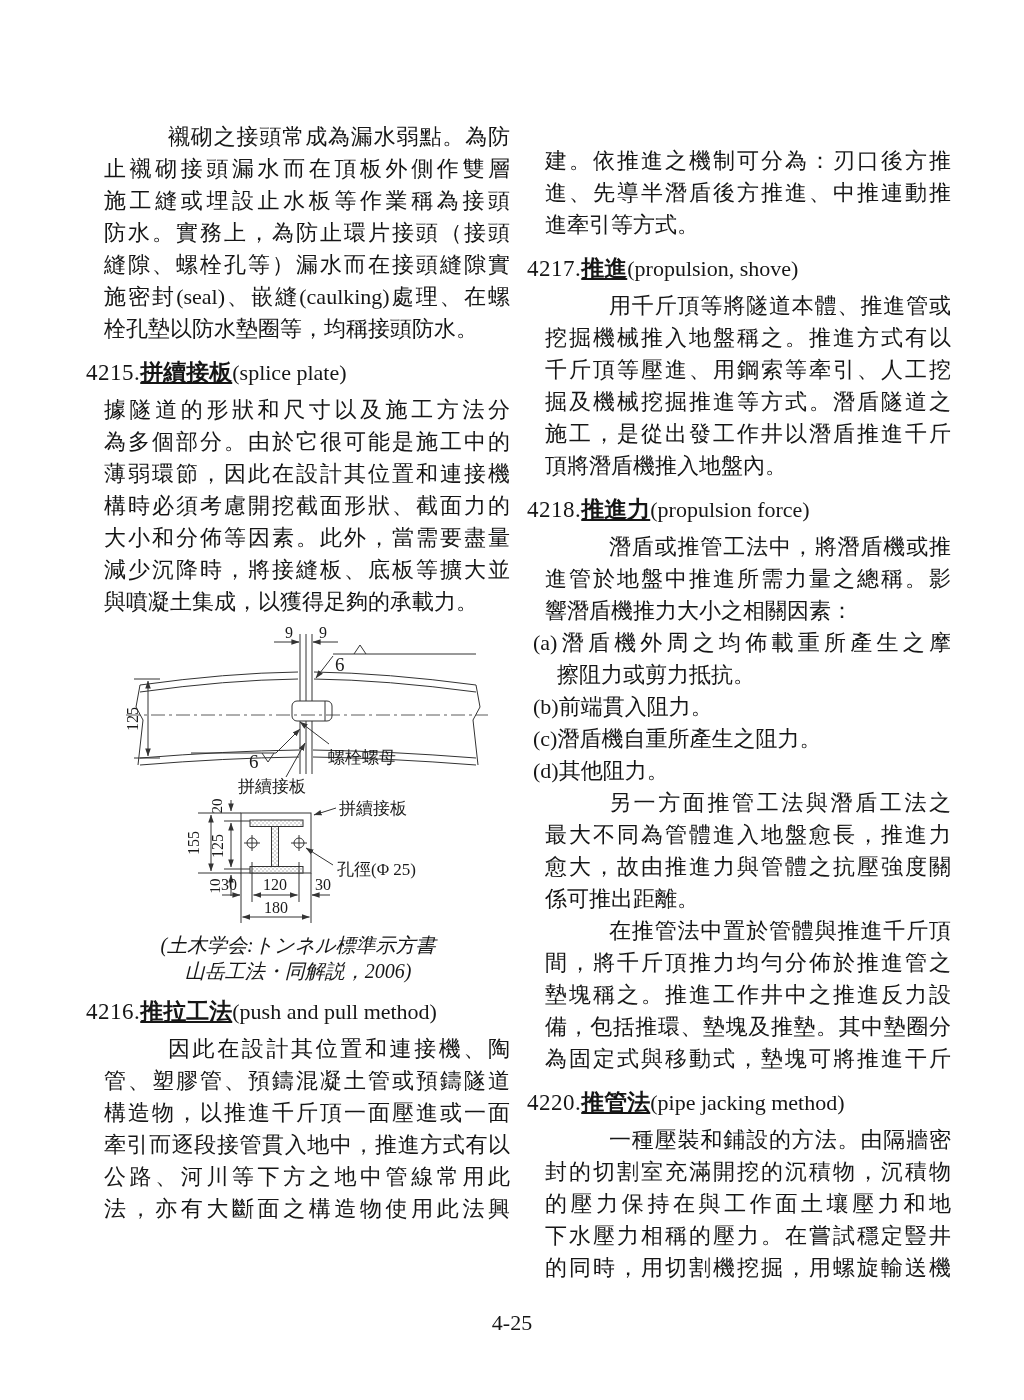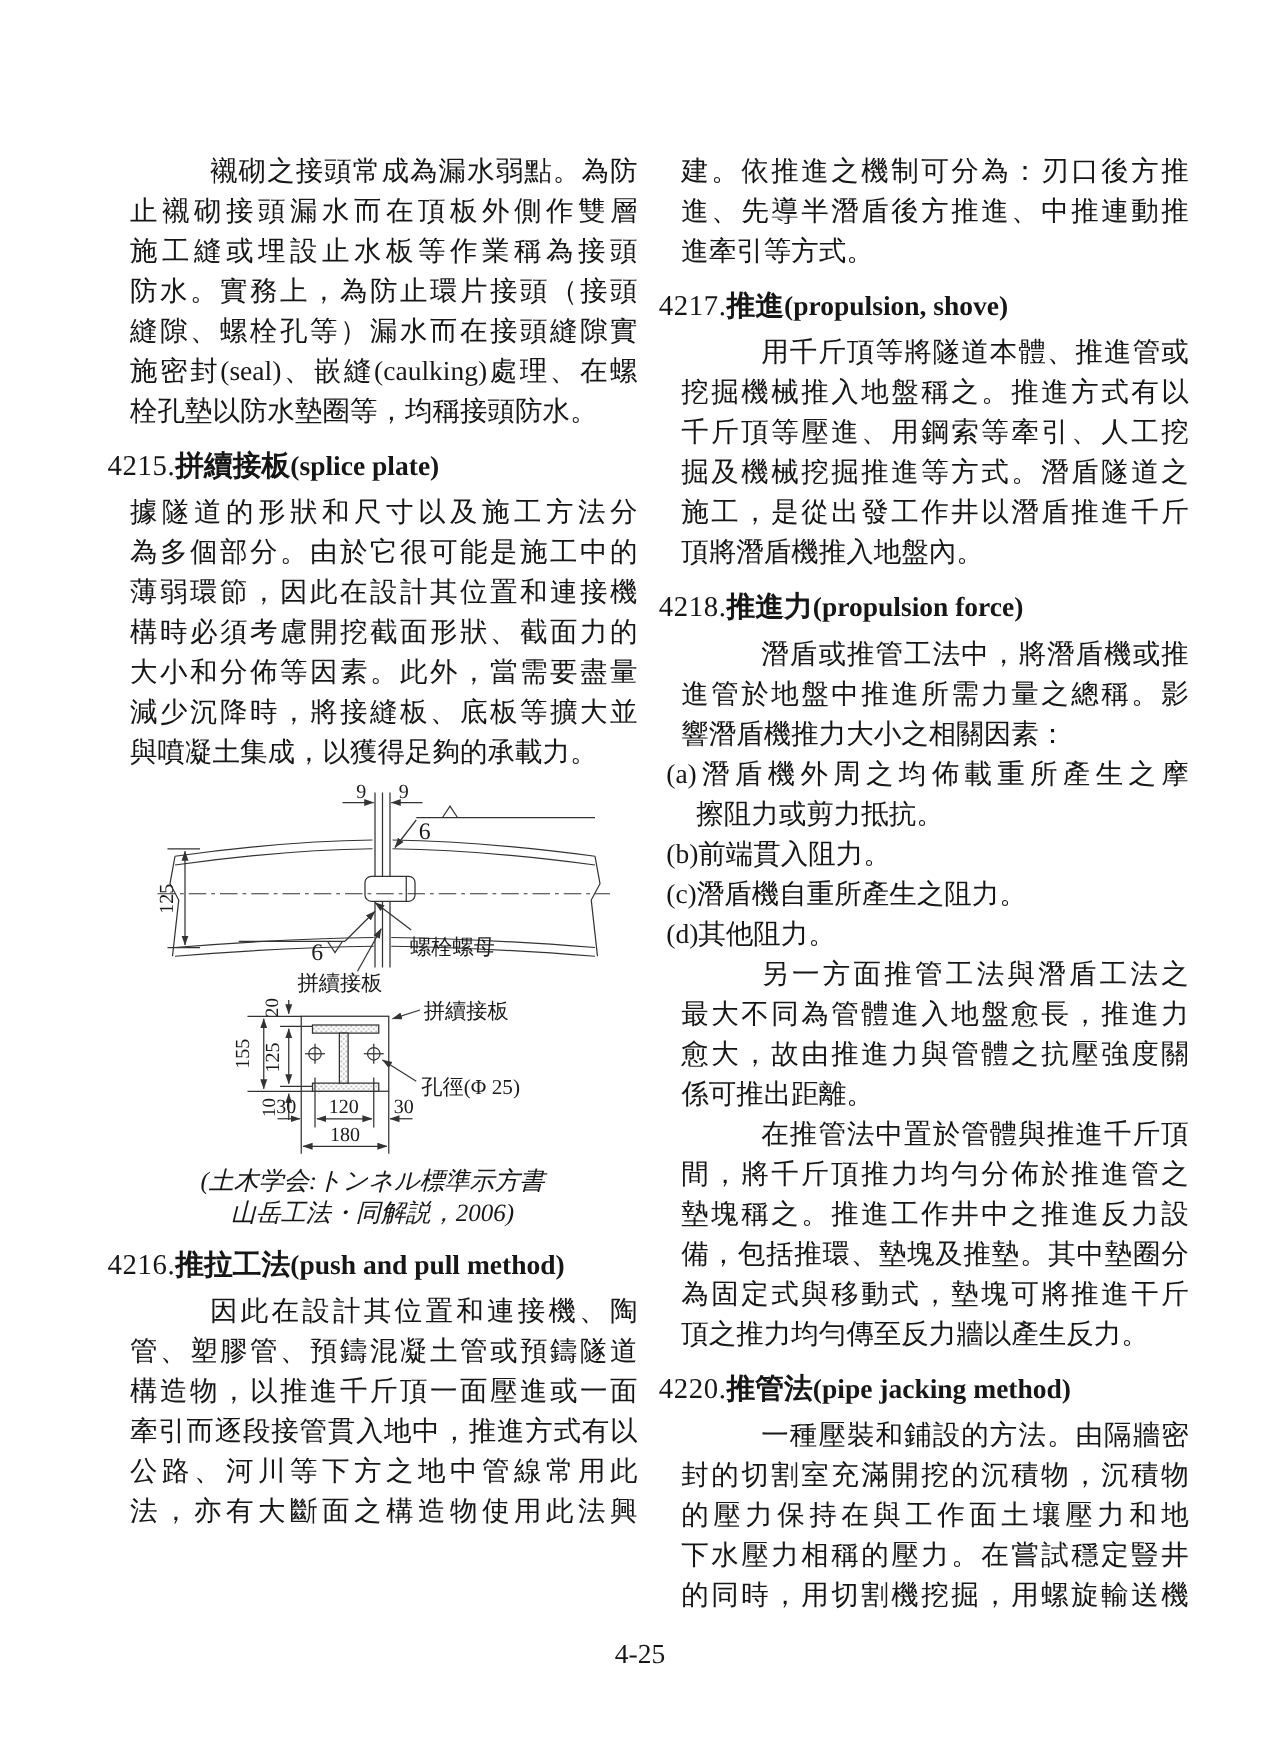--- a/index.html
+++ b/index.html
@@ -3,25 +3,25 @@
 <meta charset="utf-8">
 <style>
   html,body{margin:0;padding:0;}
   body{
     width:1024px;height:1400px;position:relative;background:#ffffff;
     font-family:"Liberation Serif","DejaVu Serif",serif;color:#161616;
     overflow:hidden;
   }
   .col{position:absolute;top:121px;width:424px;}
   #colL{left:86px;}
-  #colR{left:527px;}
+  #colR{left:527px;margin-top:24px;}
   .h{font-size:23px;line-height:34px;margin:10px 0 4px;white-space:nowrap;}
   .h .num{letter-spacing:0.5px;}
-  .h .term{font-weight:bold;font-family:"Liberation Sans","DejaVu Sans",sans-serif;}
-  .h .en{font-size:22px;font-weight:bold;}
+  .h .term{font-weight:bold;font-family:"Liberation Sans","DejaVu Sans",sans-serif;text-decoration:underline;}
+  .h .en{font-size:22px;}
   .pb{margin-left:18px;font-size:22px;}
   .pb.lib{margin-left:6px;}
   .ln{line-height:32px;text-align:justify;text-align-last:justify;text-justify:inter-character;}
   .ln.end{text-align-last:left;}
   .ln.ind{text-indent:64px;}
   .ln.li2{padding-left:24px;}
   .fig{margin-top:4px;}
   .fig svg{display:block;}
   .figcap{text-align:center;font-size:21px;line-height:27px;}
   .figsrc{text-align:center;font-size:20px;line-height:26px;font-style:italic;}
@@ -212,21 +212,20 @@
       <div class="ln">最大不同為管體進入地盤愈長，推進力</div>
       <div class="ln">愈大，故由推進力與管體之抗壓強度關</div>
       <div class="ln end">係可推出距離。</div>
     </div>
     <div class="pb">
       <div class="ln ind">在推管法中置於管體與推進千斤頂</div>
       <div class="ln">間，將千斤頂推力均勻分佈於推進管之</div>
       <div class="ln">墊塊稱之。推進工作井中之推進反力設</div>
       <div class="ln">備，包括推環、墊塊及推墊。其中墊圈分</div>
       <div class="ln">為固定式與移動式，墊塊可將推進干斤</div>
-      <div class="ln end">頂之推力均勻傳至反力牆以產生反力。</div>
     </div>
     <div class="h"><span class="num">4220.</span><span class="term">推管法</span><span class="en">(pipe jacking method)</span></div>
     <div class="pb">
       <div class="ln ind">一種壓裝和鋪設的方法。由隔牆密</div>
       <div class="ln">封的切割室充滿開挖的沉積物，沉積物</div>
       <div class="ln">的壓力保持在與工作面土壤壓力和地</div>
       <div class="ln">下水壓力相稱的壓力。在嘗試穩定豎井</div>
       <div class="ln">的同時，用切割機挖掘，用螺旋輸送機</div>
     </div>
   </div>

